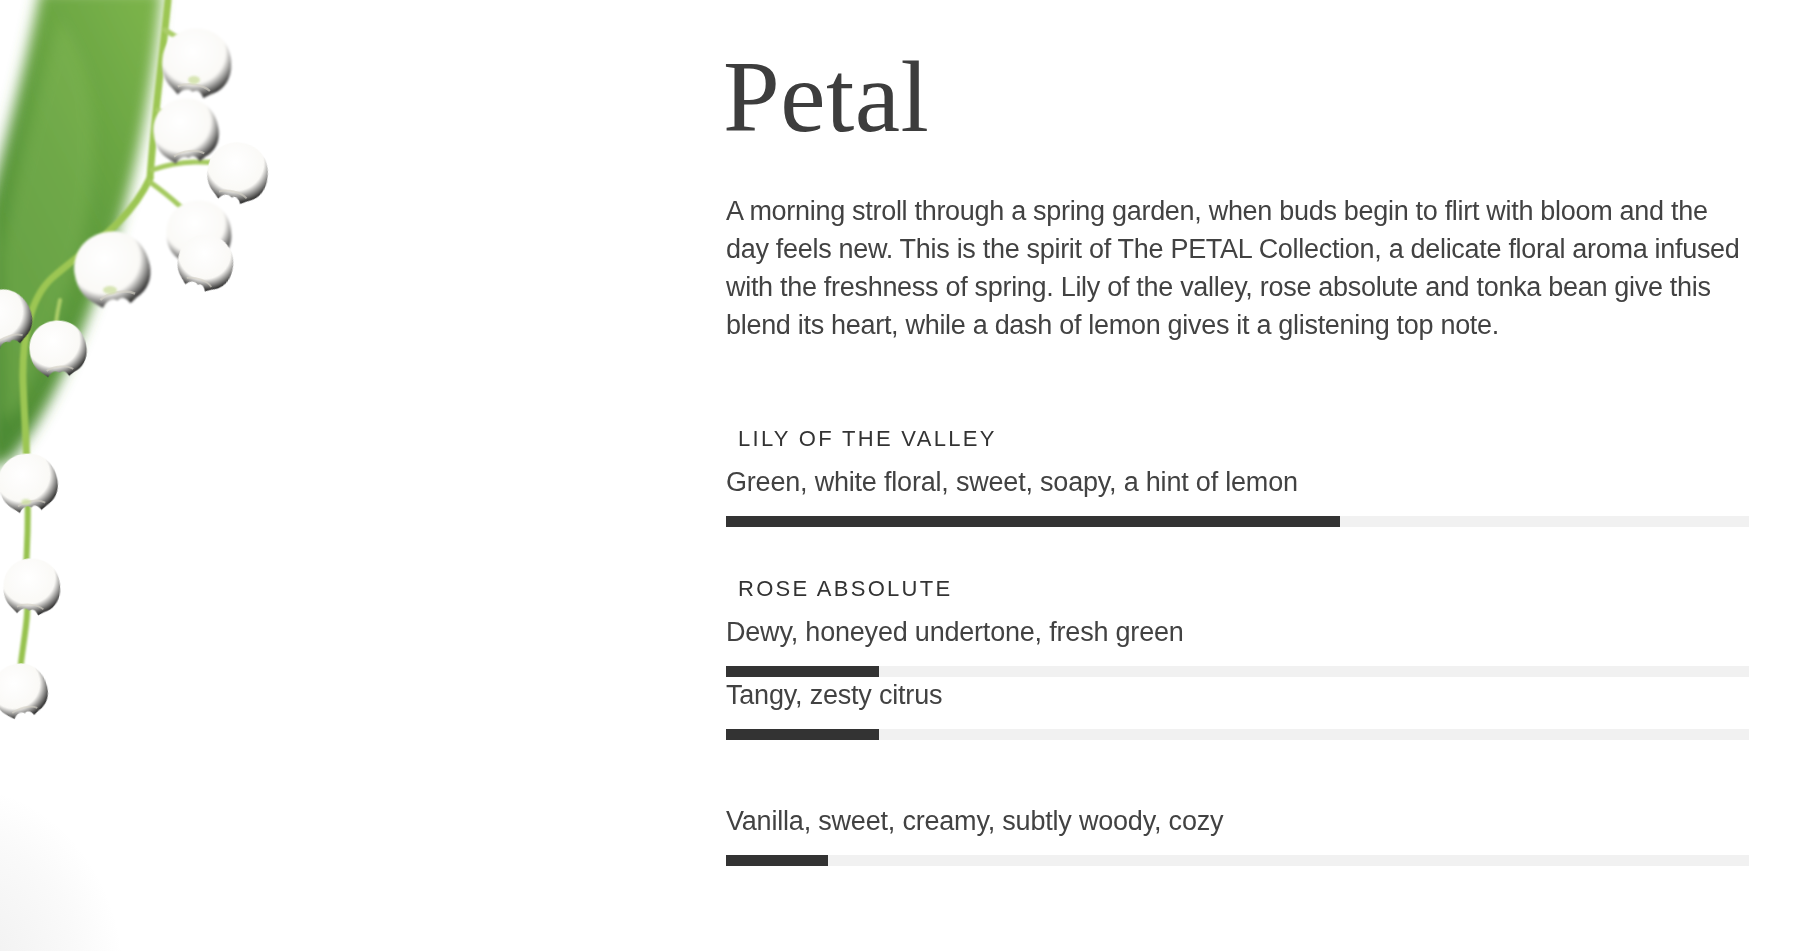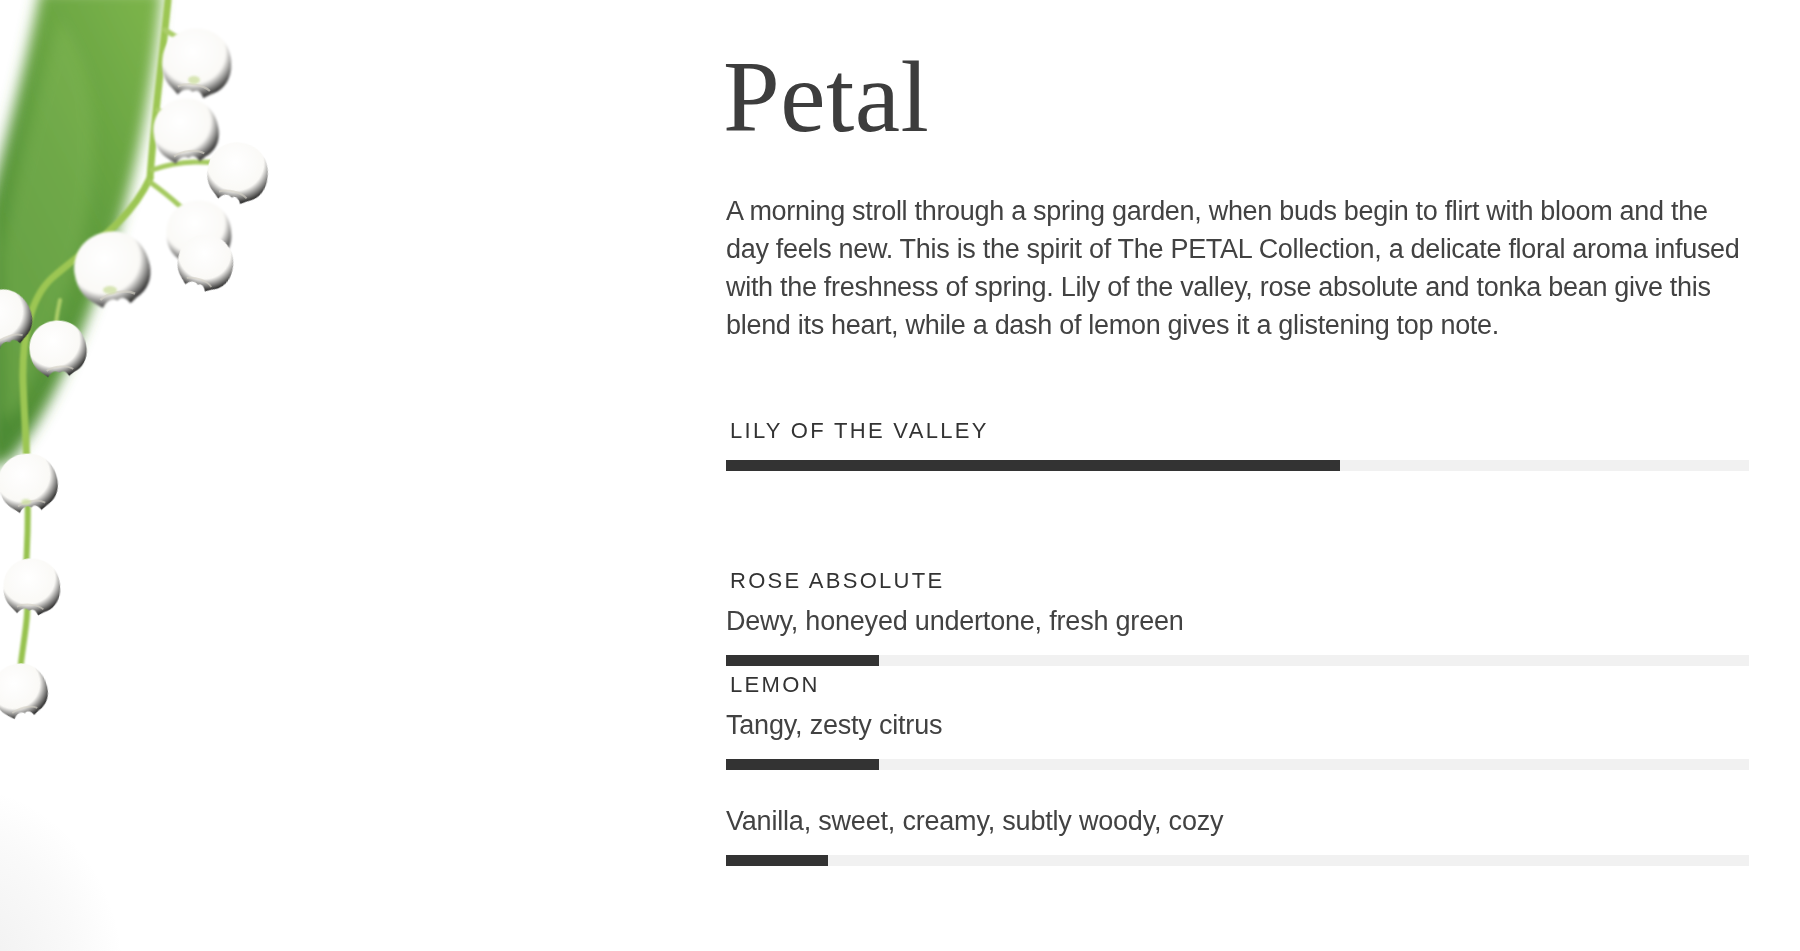--- a/index.html
+++ b/index.html
@@ -34,21 +34,21 @@
     letter-spacing:0.5px;
   }
   .description{
     position:absolute;left:0;top:192px;margin:0;width:1030px;
     font-size:27px;line-height:38px;letter-spacing:-0.3px;
     color:#424242;
   }
 
   .note{position:absolute;left:0;width:1023px;}
   .note-name{
-    margin:4px;
+    margin:12px;
     font-size:22px;line-height:26px;
     font-weight:400;
     letter-spacing:2.3px;
     color:#333333;
   }
   .note-desc{
     margin:9px 0 0 0;
     font-size:27px;line-height:36px;letter-spacing:-0.2px;
     color:#424242;
   }
@@ -136,35 +136,35 @@
     <div class="corner-shade"></div>
   </div>
 
   <main class="content">
     <h1 class="title">Petal</h1>
 
     <p class="description">A morning stroll through a spring garden, when buds begin to flirt with bloom and the day feels new. This is the spirit of The PETAL Collection, a delicate floral aroma infused with the freshness of spring. Lily of the valley, rose absolute and tonka bean give this blend its heart, while a dash of lemon gives it a glistening top note.</p>
 
     <section class="note" style="top:414px;">
       <h2 class="note-name">LILY OF THE VALLEY</h2>
+      <p class="note-desc">Green, white floral, sweet, soapy, a hint of lemon</p>
       <div class="meter">
         <div class="meter-fill" style="width: 60%;"></div>
       </div>
     </section>
 
     <section class="note" style="top:564px;">
       <h2 class="note-name">ROSE ABSOLUTE</h2>
       <p class="note-desc">Dewy, honeyed undertone, fresh green</p>
       <div class="meter">
         <div class="meter-fill" style="width: 15%;"></div>
       </div>
     </section>
 
     <section class="note" style="top:668px;">
-      <h2 class="note-name">LEMON</h2>
       <p class="note-desc">Tangy, zesty citrus</p>
       <div class="meter">
         <div class="meter-fill" style="width: 15%;"></div>
       </div>
     </section>
 
     <section class="note" style="top:794px;">
       <p class="note-desc">Vanilla, sweet, creamy, subtly woody, cozy</p>
       <div class="meter">
         <div class="meter-fill" style="width: 10%;"></div>

